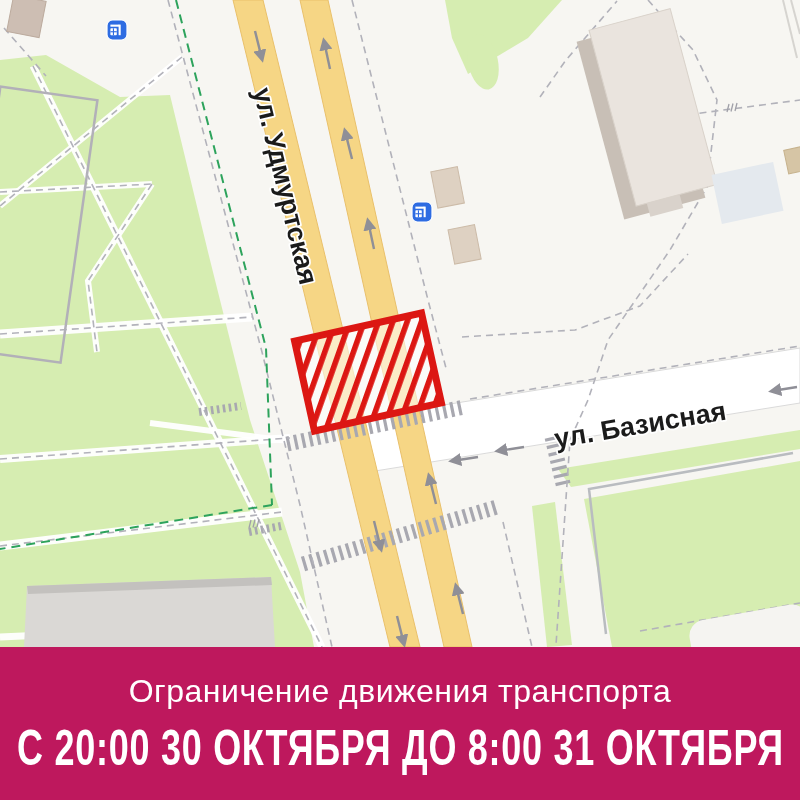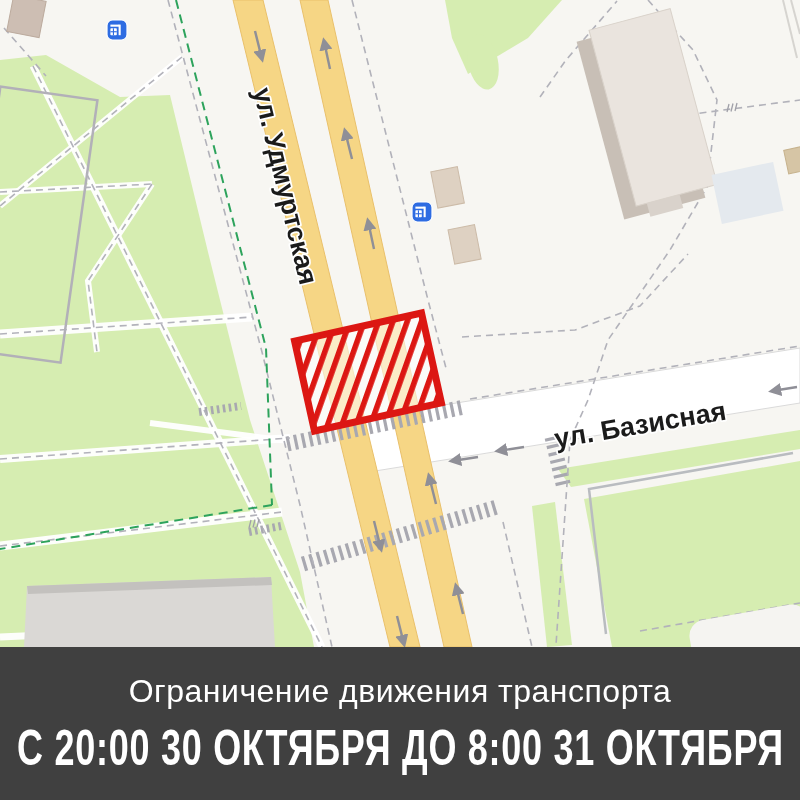--- a/index.html
+++ b/index.html
@@ -2,21 +2,21 @@
 <html><head>
 <meta charset="utf-8">
 <style>
   html,body{margin:0;padding:0;background:#ffffff;}
   .stage{position:relative;width:800px;height:800px;overflow:hidden;background:#f7f6f2;
          font-family:"Liberation Sans", sans-serif;}
   .map-canvas{position:absolute;left:0;top:0;}
   svg text{font-family:"Liberation Sans", sans-serif;}
   .street-label{font-weight:bold;fill:#1b1b1b;stroke:#ffffff;stroke-width:3.5px;
                 paint-order:stroke;stroke-linejoin:round;font-size:27px;}
-  .banner{position:absolute;left:0;top:647px;width:800px;height:153px;background:#404040;
+  .banner{position:absolute;left:0;top:647px;width:800px;height:153px;background:#be185d;
           display:flex;flex-direction:column;align-items:center;justify-content:center;
           gap:9px;padding-top:2px;box-sizing:border-box;}
   .banner-line1{color:#ffffff;font-size:32px;letter-spacing:.5px;}
   .banner-line2{color:#ffffff;font-size:50px;font-weight:bold;white-space:nowrap;
                 transform:scaleX(0.72);letter-spacing:1px;}
 </style>
 </head>
 <body>
 
 <div class="stage">

